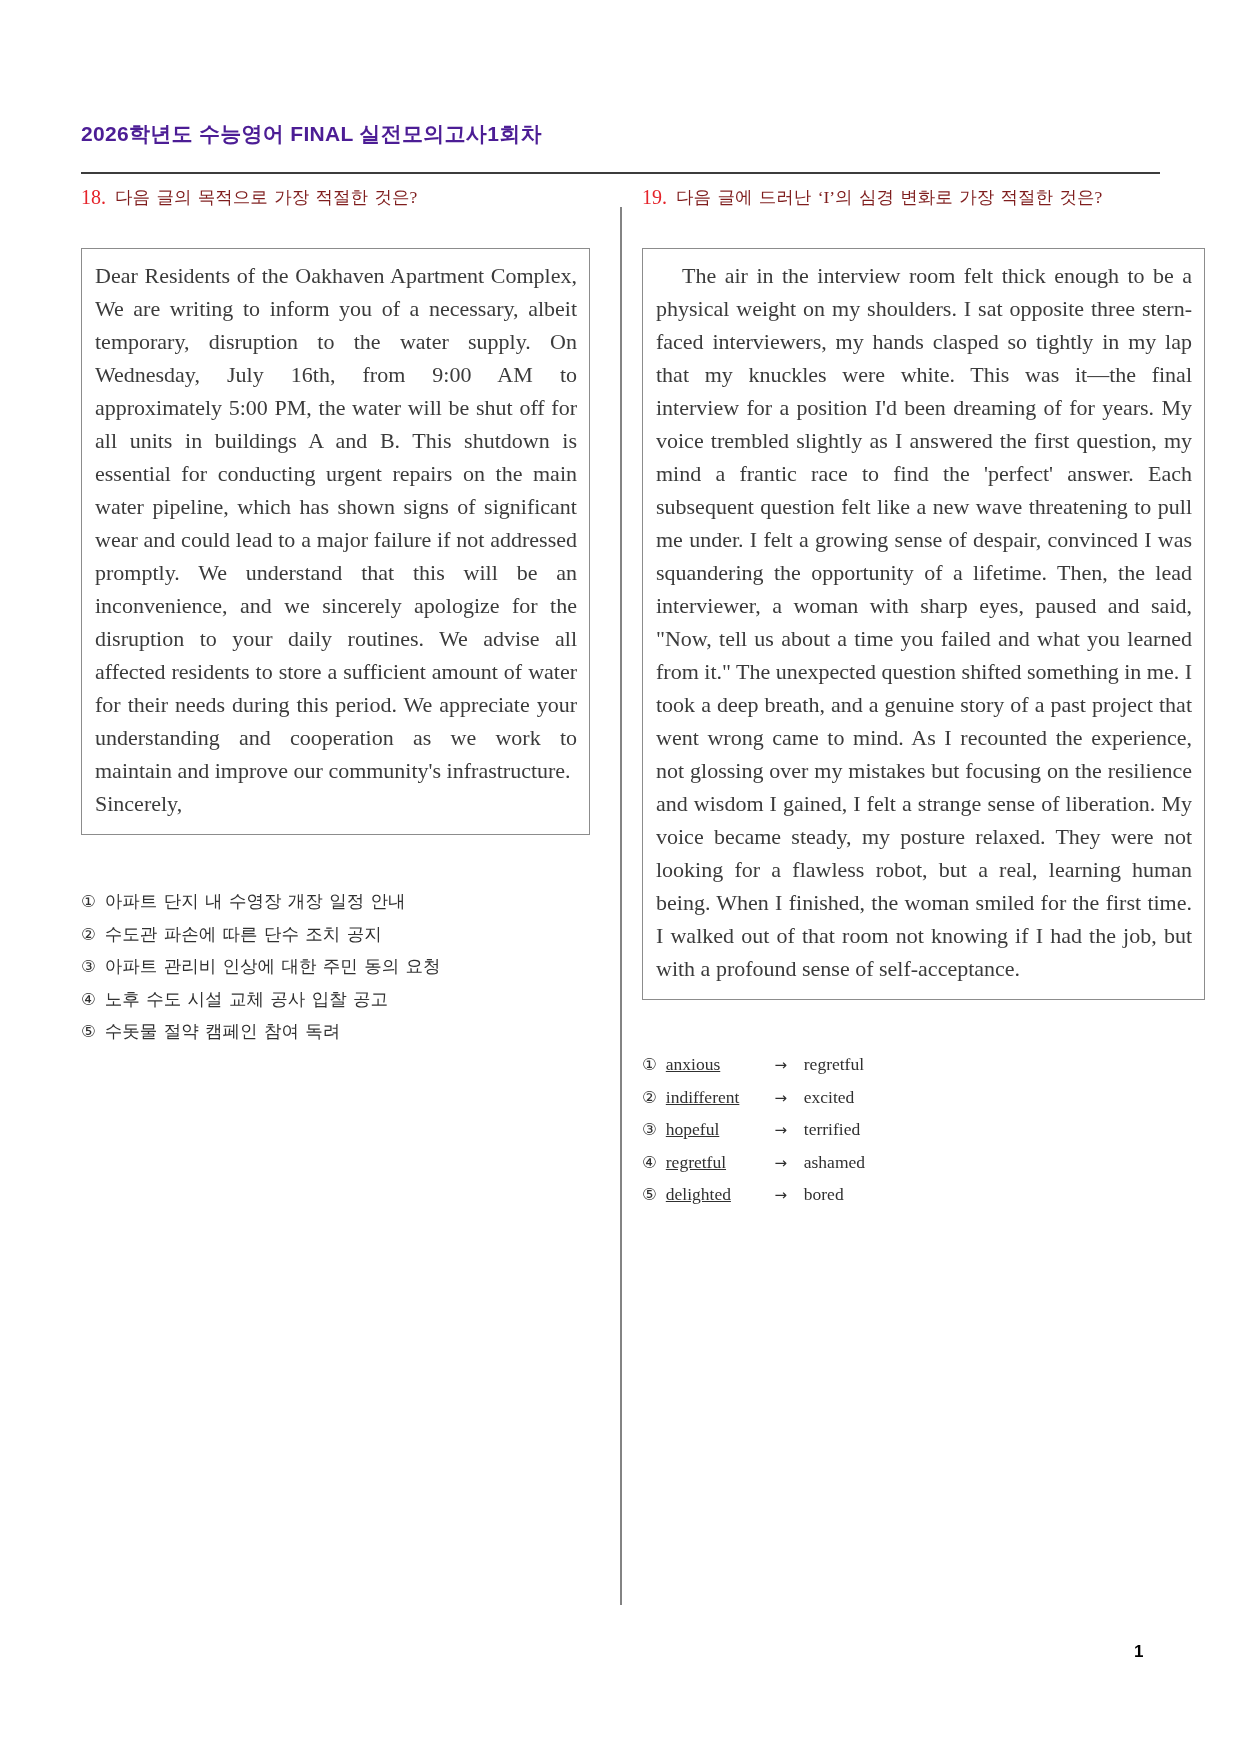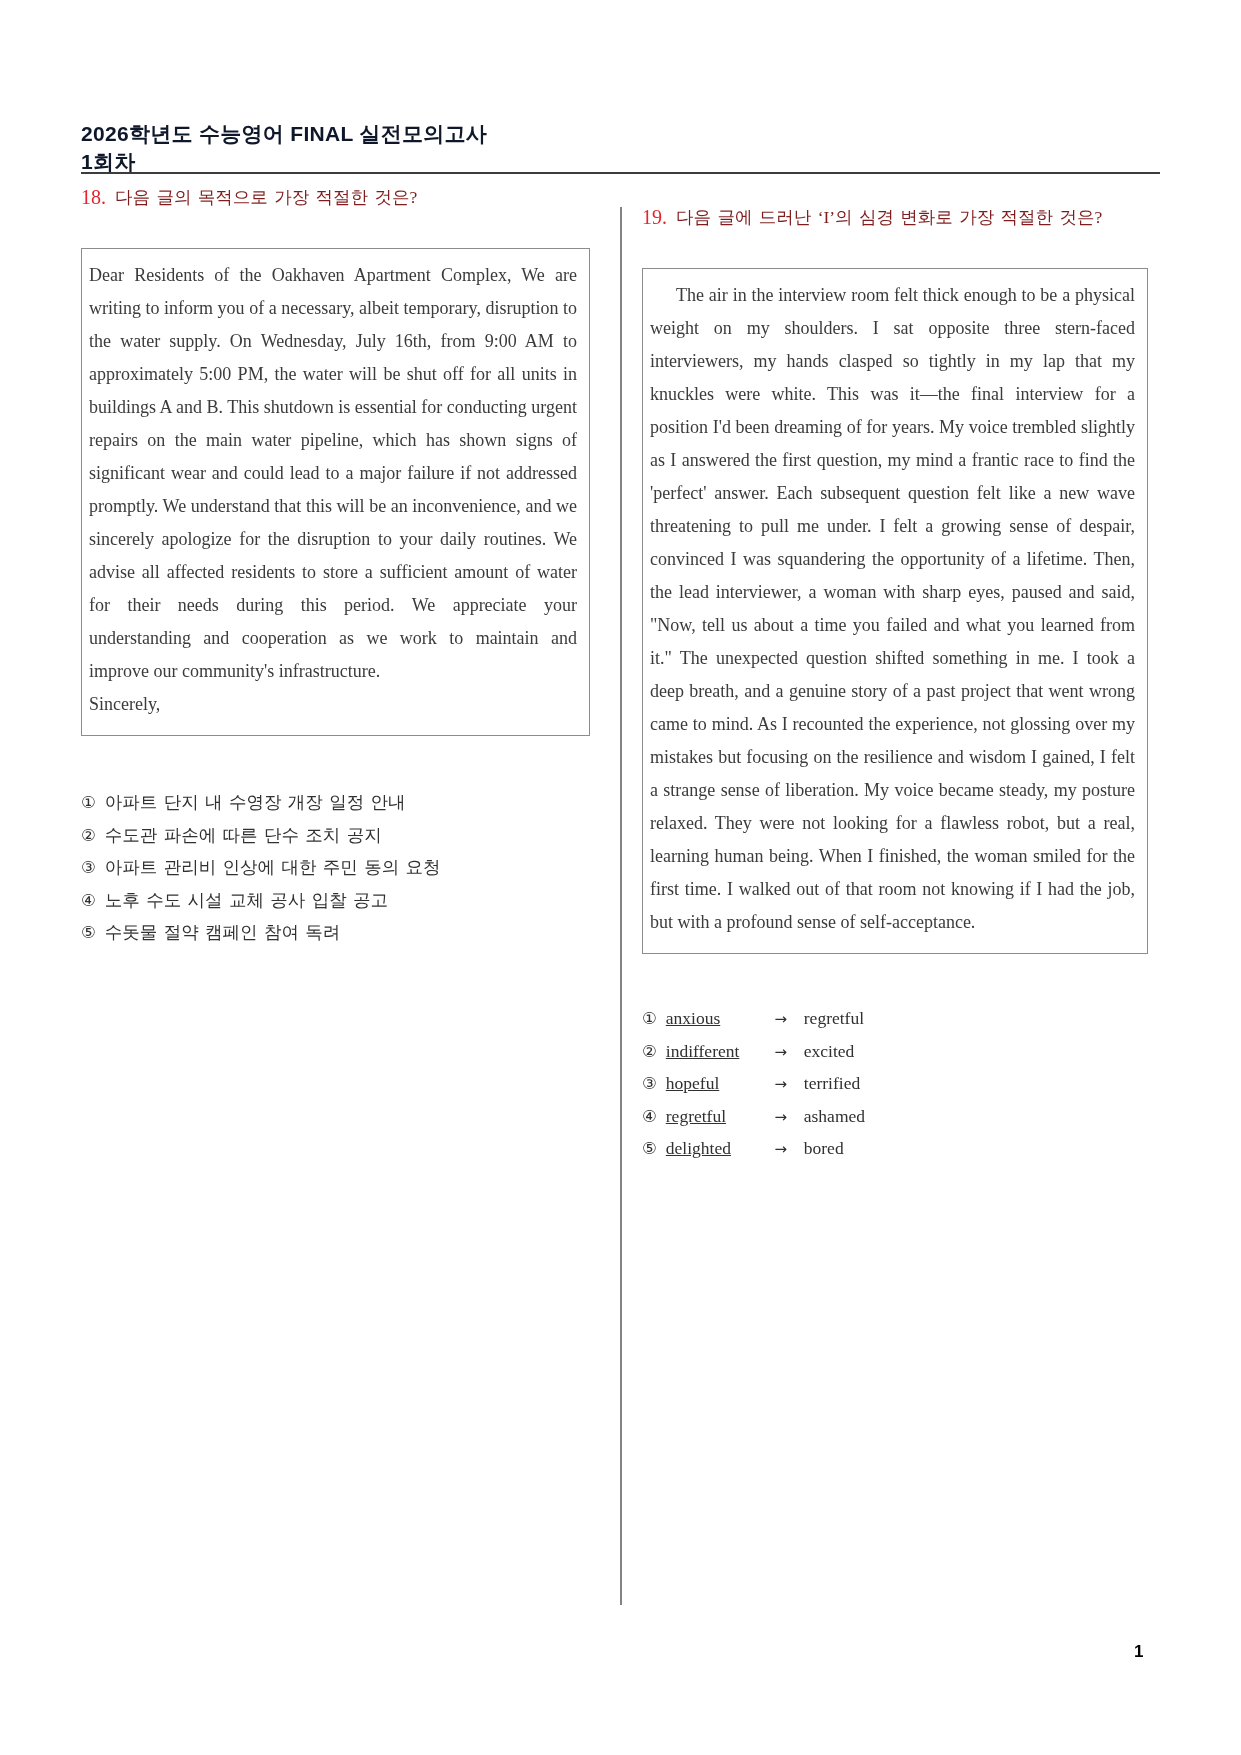--- a/index.html
+++ b/index.html
@@ -9,54 +9,53 @@
     font-family:"Liberation Serif", serif;
     color:#3b3b3b;
     position:relative;
     overflow:hidden;
   }
   .page { position:absolute; inset:0; }
 
   
   .header {
     position:absolute; left:81px; right:81px; top:120px;
-    display:flex; justify-content:space-between; align-items:baseline;
+    display:flex; justify-content:flex-start; align-items:baseline;
     font-family:"Liberation Sans", sans-serif;
-    font-weight:700; font-size:21px; color:#0f172a;
+    font-weight:700; font-size:21px; color:#4c1d95;
     letter-spacing:0.3px;
-    flex-direction:column;
   }
   .header-rule {
     position:absolute; left:81px; width:1079px; top:172px; height:2px;
     background:#3c3c3c;
   }
   .col-divider {
     position:absolute; left:620px; top:207px; width:2px; height:1398px;
     background:#838383;
   }
 
   
   .col { position:absolute; top:184px; }
   .col-left  { left:81px;  width:509px; }
-  .col-right { left:642px; width:506px;margin-top:20px; }
+  .col-right { left:642px; width:563px; }
 
   
   .q-title { display:flex; align-items:flex-end; line-height:26px; white-space:nowrap; }
   .q-num {
     color:#e5232a; font-size:20px; margin-right:9px;
     font-family:"Liberation Serif", serif;
   }
   .q-prompt { font-size:17.5px; color:#7f1d1d; word-spacing:2px; }
 
   
   .passage-box {
     margin-top:38px;
     border:1px solid #8c8c8c;
-    padding:10px 12px 14px 7px;
-    font-size:18px; line-height:33px; color:#3b3b3b;
+    padding:10px 12px 14px 13px;
+    font-size:22px; line-height:33px; color:#3b3b3b;
   }
   .passage-box p { margin:0; }
   .justify { text-align:justify; }
   .indent { text-indent:26px; }
 
   
   .options { list-style:none; margin:54px 0 0 0; padding:0; font-size:17.5px; color:#303030; }
   .option { display:flex; align-items:baseline; height:32.5px; }
   .marker {
     font-family:"DejaVu Sans", sans-serif;

